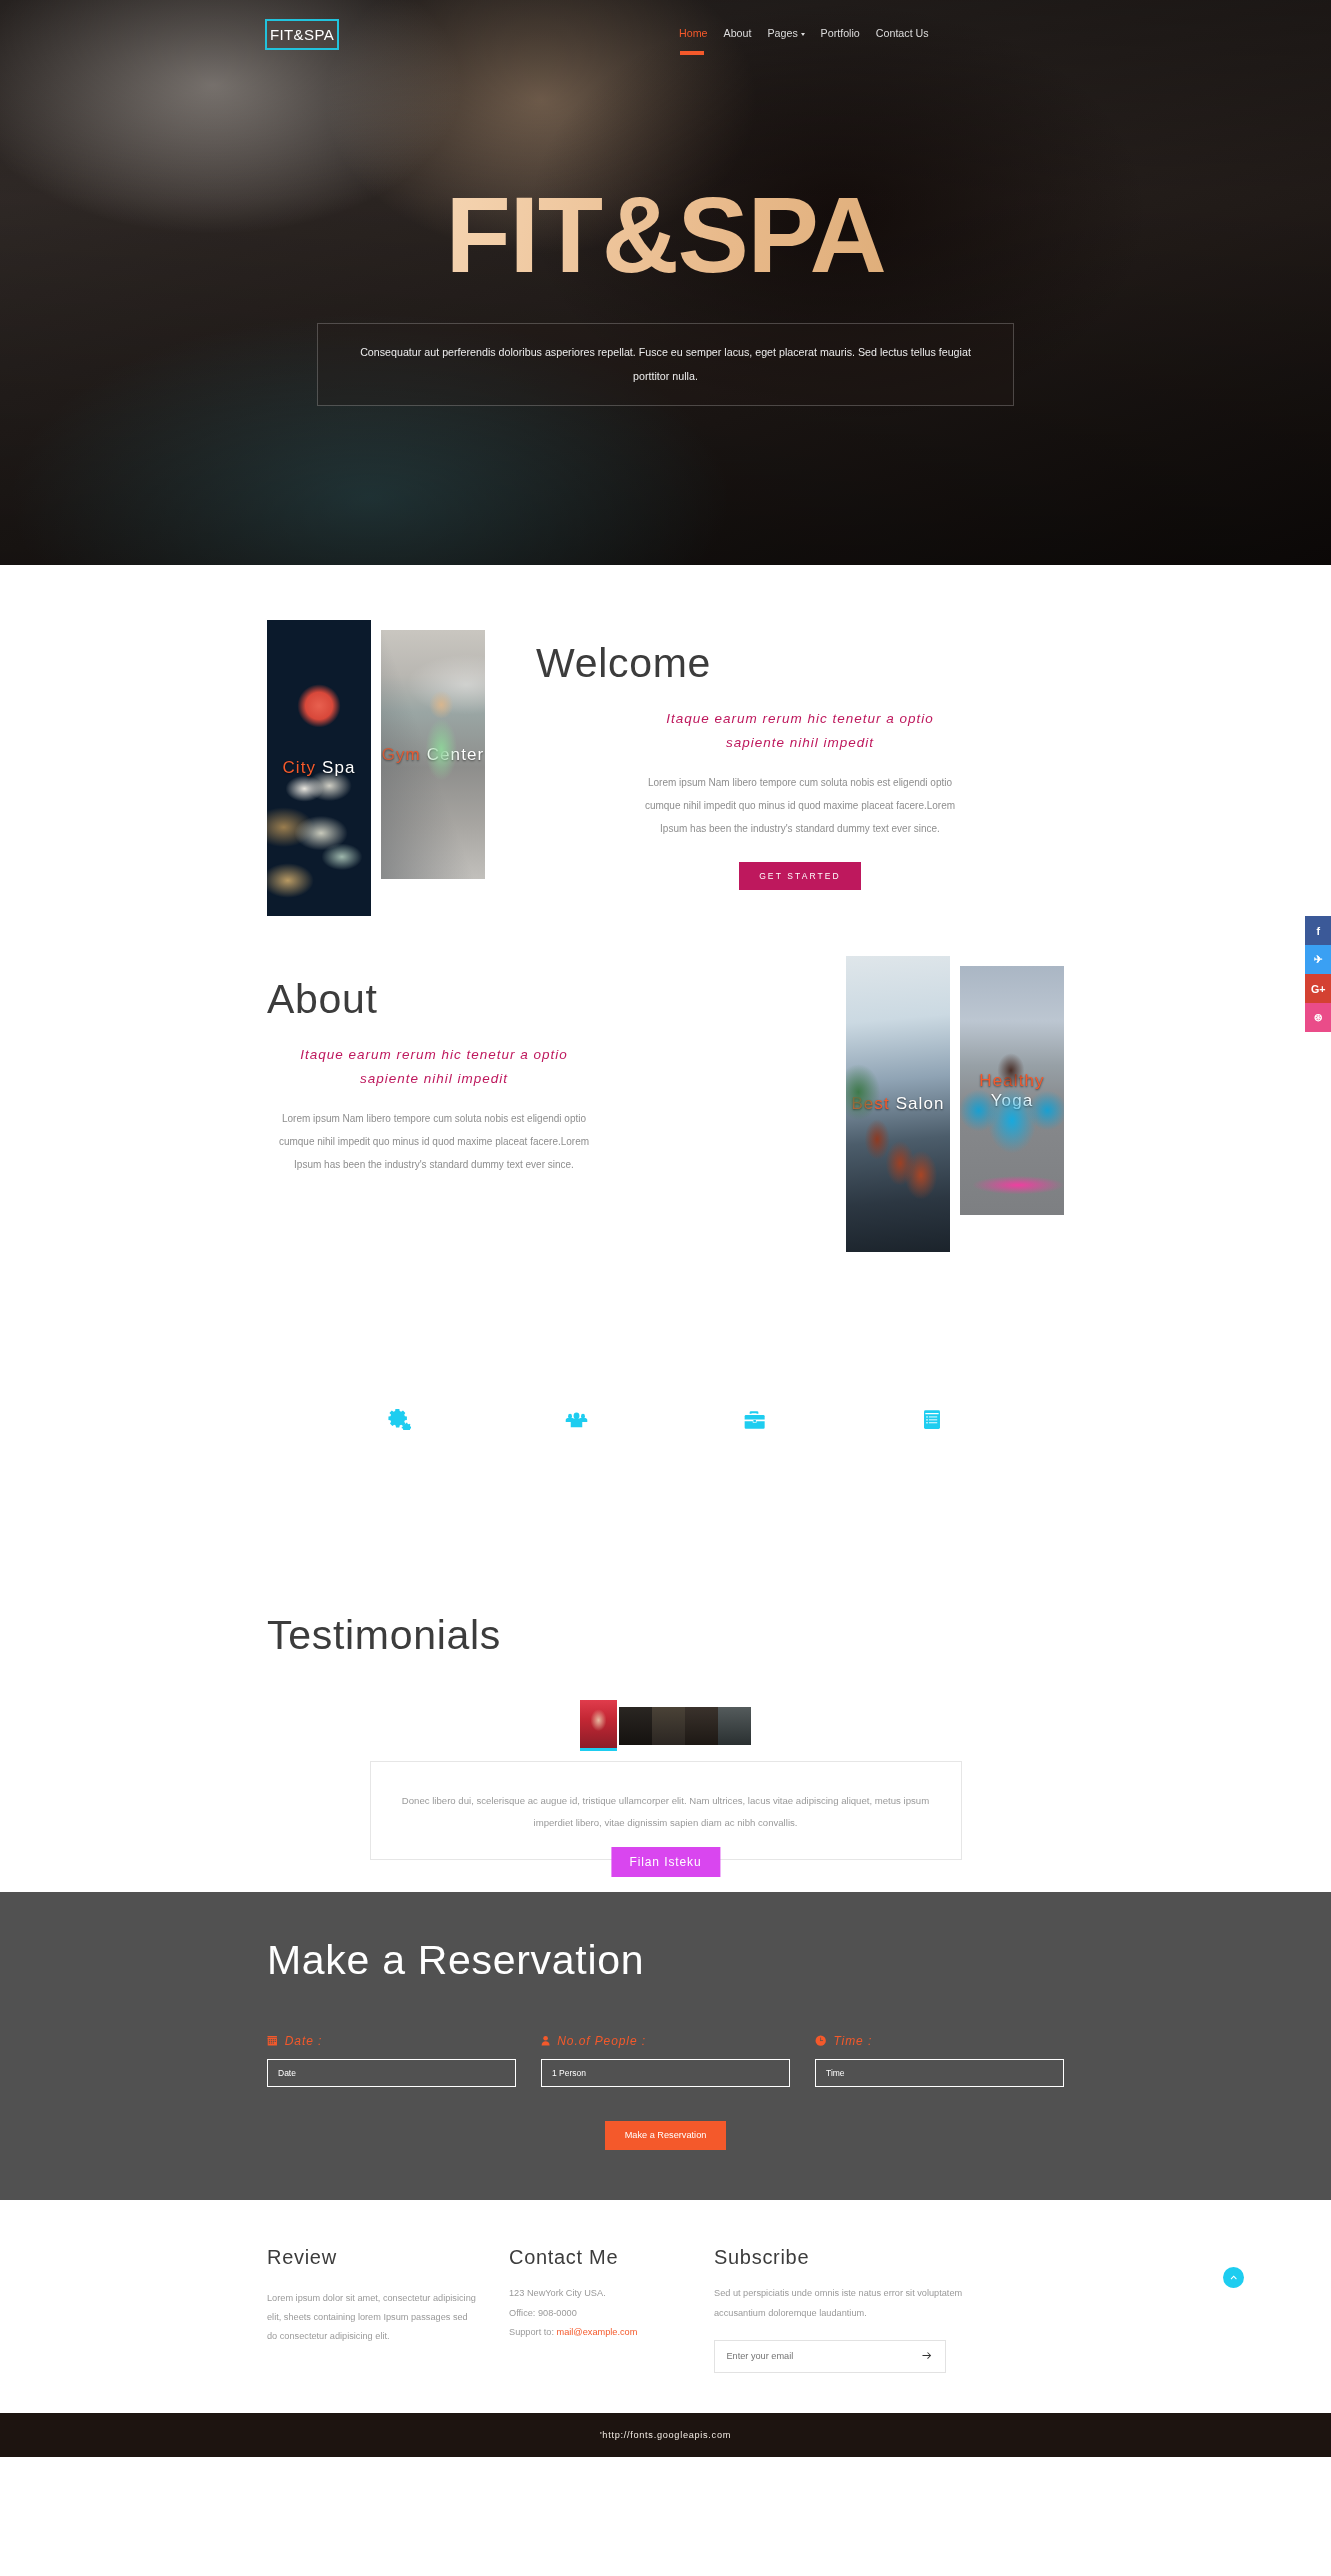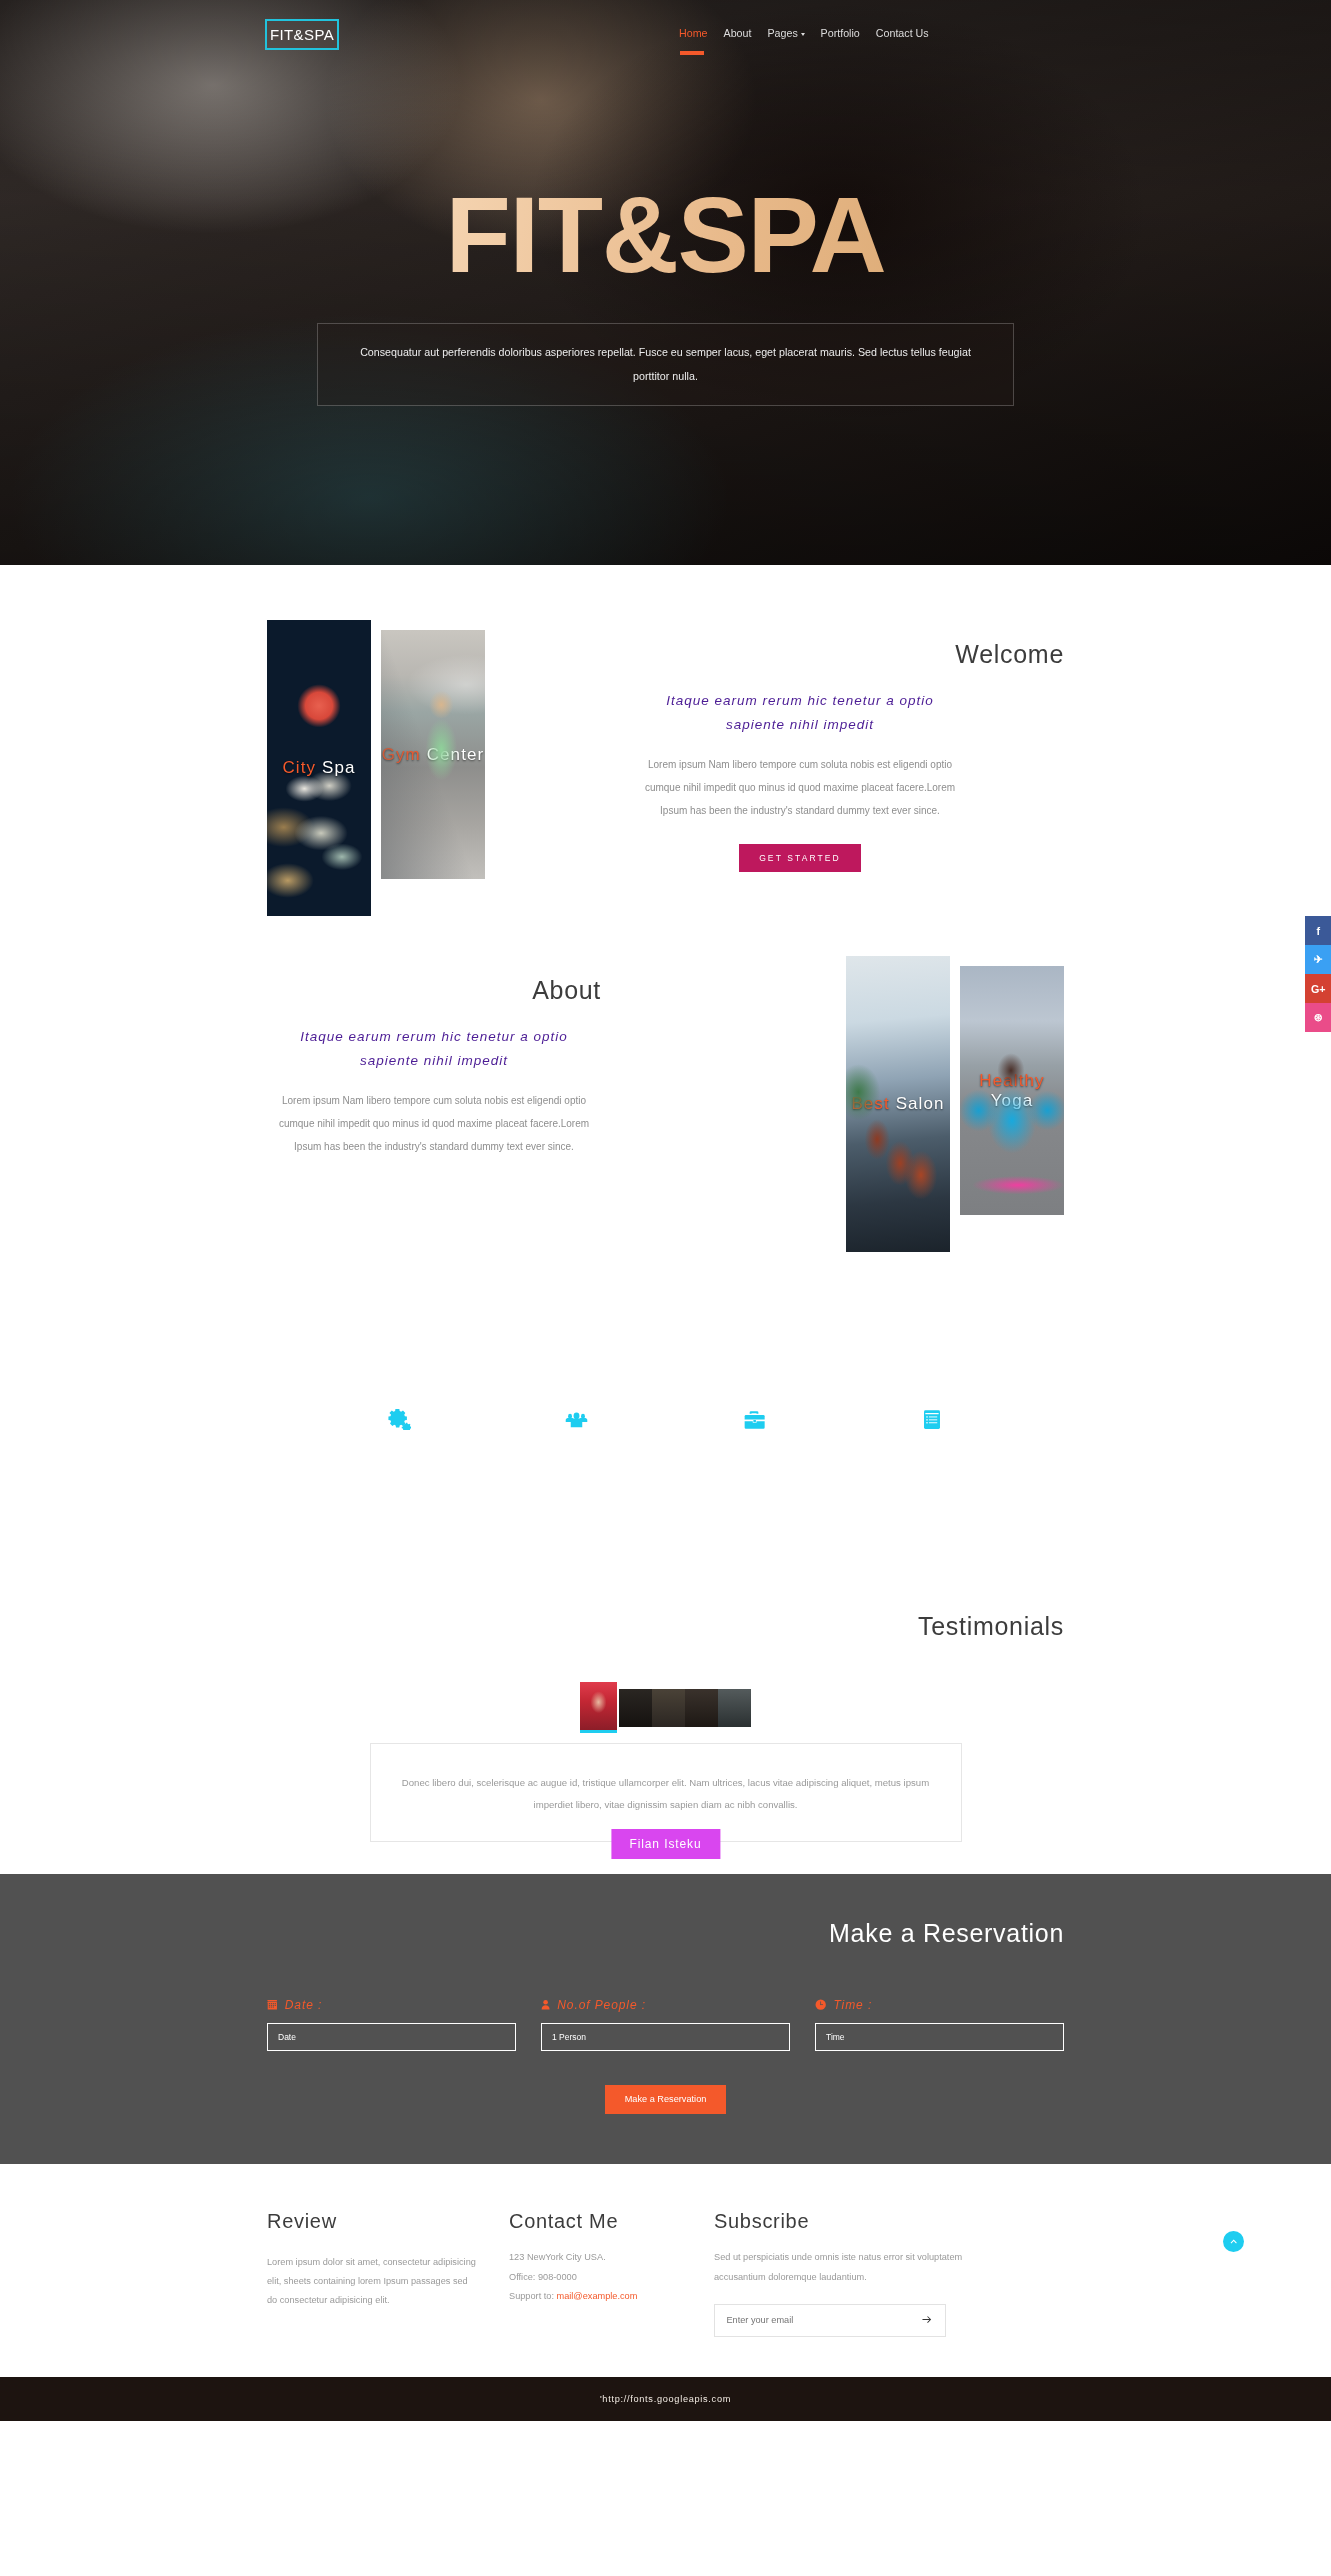--- a/index.html
+++ b/index.html
@@ -58,25 +58,25 @@
   .social-rail { position:absolute; right:0px; top:916px; width:25.6px; z-index:30; }
   .social-rail div { width:25.6px; height:29px; display:flex; align-items:center; justify-content:center; color:#fff; font-size:10.7px; font-weight:bold; }
   .s-fb { background:#3b5998; }
   .s-tw { background:#3aa0f3; }
   .s-gp { background:#d44132; }
   .s-dr { background:#ea4c89; }
 
   
   .wrap { width:797px; margin:0 auto; position:relative; }
   .sec-title {
-    font-size:25px; color:#3c3c3c; font-weight:400; text-align:right; letter-spacing:0.7px;
+    font-size:41px; color:#3c3c3c; font-weight:400; text-align:left; letter-spacing:0.7px;
     font-family:"Liberation Sans Narrow","Liberation Sans",sans-serif;
   }
   .sec-sub {
-    margin-top:20px; font-size:13.5px; color:#4c1d95; font-style:italic; text-align:center; line-height:1.75;
+    margin-top:20px; font-size:13.5px; color:#be185d; font-style:italic; text-align:center; line-height:1.75;
     letter-spacing:1px; font-family:"Liberation Sans Narrow","Liberation Sans",sans-serif;
   }
   .sec-body {
     margin-top:17px; font-size:10px; color:#8e8e8e; text-align:center; line-height:2.3;
     font-family:"Liberation Sans Narrow","Liberation Sans",sans-serif;
   }
   .btn-orange {
     display:inline-block; margin-top:21.3px; background:#be185d; color:#fff; border:0;
     padding:9.2px 20px; font-size:8.5px; letter-spacing:2.1px; cursor:pointer;
     font-family:"Liberation Sans Narrow","Liberation Sans",sans-serif;

